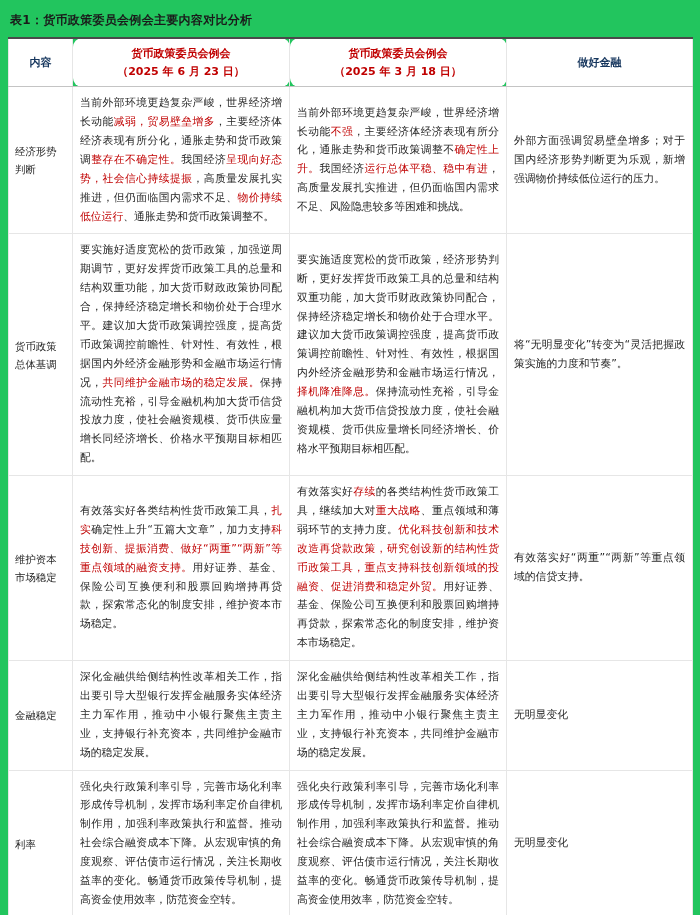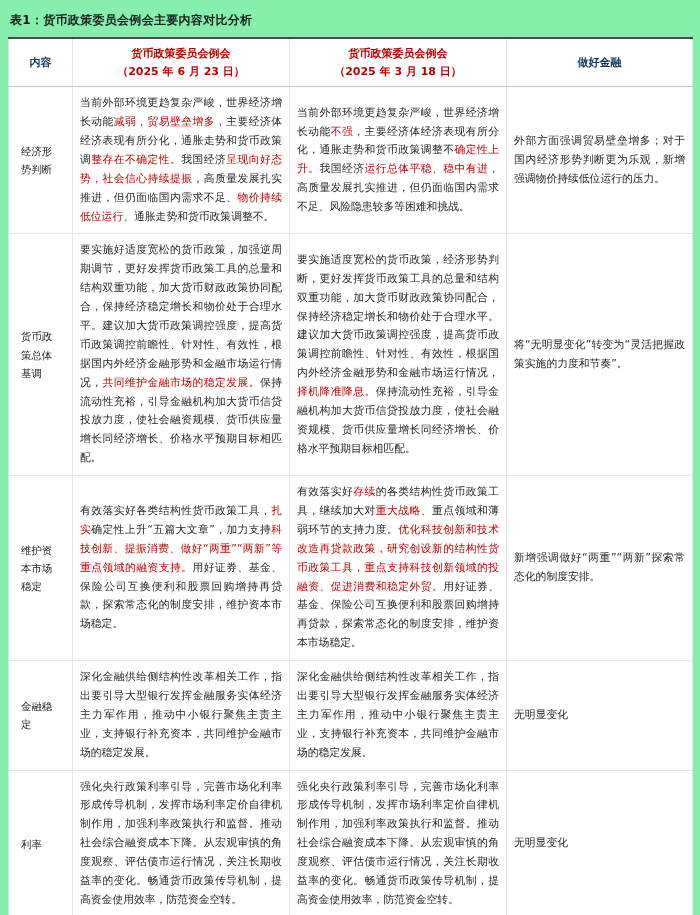--- a/index.html
+++ b/index.html
@@ -1,20 +1,20 @@
 <!DOCTYPE html>
 <html><head>
 <meta charset="utf-8">
 <style>
   * { margin:0; padding:0; box-sizing:border-box; }
   html,body { background:#ffffff; }
   body { font-family:"DejaVu Sans","Liberation Sans",sans-serif; }
   .page {
     position:relative; width:700px; height:915px;
-    background:#86efac; overflow:hidden;
+    background:#22c55e; overflow:hidden;
   }
   .title {
     font-size:12px; font-weight:bold; color:#1a1a1a;
     padding:12px 10px 8px 10px; letter-spacing:0.3px;
   }
   table.tbl {
     width:684px; margin:0 8px; border-collapse:collapse; table-layout:fixed;
   }
   col.c-cat { width:64px; }
   col.c-jun { width:217px; }
@@ -22,30 +22,30 @@
   col.c-chg { width:186px; }
   th {
     border-top:2px solid var(--rule,#4a4a4a);
     border-bottom:1px solid #c4c4c4;
     border-left:1px solid var(--grid,#e6e6e6);
     border-right:1px solid var(--grid,#e6e6e6);
     font-size:11px; font-weight:bold; text-align:center; vertical-align:middle;
     padding:6px 3px; line-height:1.6; background:#ffffff;
   }
   th.navy { color:var(--navy,#17375e); }
-  th.red  { color:var(--red,#c00000); }
+  th.red  { color:var(--red,#c00000);border-radius:9px; }
   td {
     border:1px solid var(--grid,#e6e6e6);
     font-size:10.8px; color:var(--ink,#262626);
     line-height:1.75; vertical-align:middle;
     padding:7px 7px; text-align:justify; text-justify:inter-ideograph;
     background:#ffffff;
   }
   td.cat {
-    font-size:10.4px; padding:6px 12px; text-align:left; color:var(--ink,#262626);
+    font-size:10.4px; padding:6px 6px; text-align:left; color:var(--ink,#262626);
   }
   span.red-seg { color:var(--red,#c00000); }
 </style>
 </head>
 <body>
 
 <div class="page" style="--red: #c00000; --navy: #17375e; --ink: #262626; --grid: #e6e6e6; --rule: #4a4a4a;">
   <div class="title">表1：货币政策委员会例会主要内容对比分析</div>
   <table class="tbl">
     <colgroup>
@@ -82,21 +82,21 @@
         <tr>
           <td class="cat">货币政策总体基调</td>
           <td><span>要实施好适度宽松的货币政策，加强逆周期调节，更好发挥货币政策工具的总量和结构双重功能，加大货币财政政策协同配合，保持经济稳定增长和物价处于合理水平。建议加大货币政策调控强度，提高货币政策调控前瞻性、针对性、有效性，根据国内外经济金融形势和金融市场运行情况，</span><span class="red-seg">共同维护金融市场的稳定发展。</span><span>保持流动性充裕，引导金融机构加大货币信贷投放力度，使社会融资规模、货币供应量增长同经济增长、价格水平预期目标相匹配。</span></td>
           <td><span>要实施适度宽松的货币政策，经济形势判断，更好发挥货币政策工具的总量和结构双重功能，加大货币财政政策协同配合，保持经济稳定增长和物价处于合理水平。建议加大货币政策调控强度，提高货币政策调控前瞻性、针对性、有效性，根据国内外经济金融形势和金融市场运行情况，</span><span class="red-seg">择机降准降息。</span><span>保持流动性充裕，引导金融机构加大货币信贷投放力度，使社会融资规模、货币供应量增长同经济增长、价格水平预期目标相匹配。</span></td>
           <td><span>将“无明显变化”转变为“灵活把握政策实施的力度和节奏”。</span></td>
         </tr>
         <tr>
           <td class="cat">维护资本市场稳定</td>
           <td><span>有效落实好各类结构性货币政策工具，</span><span class="red-seg">扎实</span><span>确定性上升“五篇大文章”，加力支持</span><span class="red-seg">科技创新、提振消费、做好“两重”“两新”等重点领域的融资支持。</span><span>用好证券、基金、保险公司互换便利和股票回购增持再贷款，探索常态化的制度安排，维护资本市场稳定。</span></td>
           <td><span>有效落实好</span><span class="red-seg">存续</span><span>的各类结构性货币政策工具，继续加大对</span><span class="red-seg">重大战略</span><span>、重点领域和薄弱环节的支持力度。</span><span class="red-seg">优化科技创新和技术改造再贷款政策，研究创设新的结构性货币政策工具，重点支持科技创新领域的投融资、促进消费和稳定外贸。</span><span>用好证券、基金、保险公司互换便利和股票回购增持再贷款，探索常态化的制度安排，维护资本市场稳定。</span></td>
-          <td><span>新增强调做好“两重”“两新”探索常态化的制度安排。</span></td>
+          <td><span>有效落实好“两重”“两新”等重点领域的信贷支持。</span></td>
         </tr>
         <tr>
           <td class="cat">金融稳定</td>
           <td><span>深化金融供给侧结构性改革相关工作，指出要引导大型银行发挥金融服务实体经济主力军作用，推动中小银行聚焦主责主业，支持银行补充资本，共同维护金融市场的稳定发展。</span></td>
           <td><span>深化金融供给侧结构性改革相关工作，指出要引导大型银行发挥金融服务实体经济主力军作用，推动中小银行聚焦主责主业，支持银行补充资本，共同维护金融市场的稳定发展。</span></td>
           <td><span>无明显变化</span></td>
         </tr>
         <tr>
           <td class="cat">利率</td>
           <td><span>强化央行政策利率引导，完善市场化利率形成传导机制，发挥市场利率定价自律机制作用，加强利率政策执行和监督。推动社会综合融资成本下降。从宏观审慎的角度观察、评估债市运行情况，关注长期收益率的变化。畅通货币政策传导机制，提高资金使用效率，防范资金空转。</span></td>

